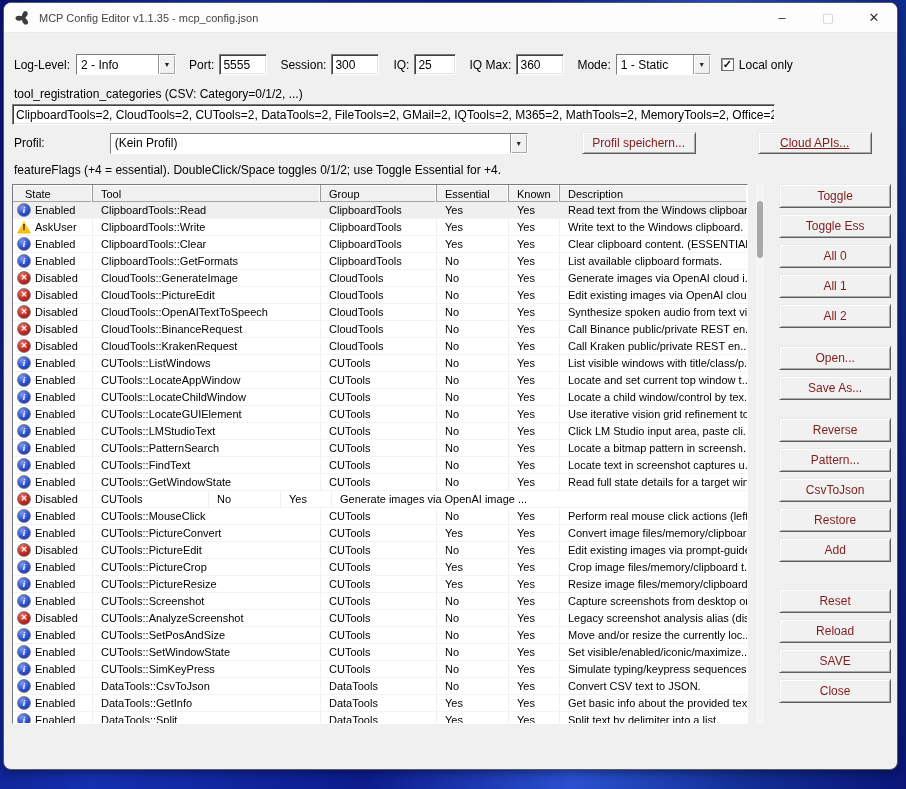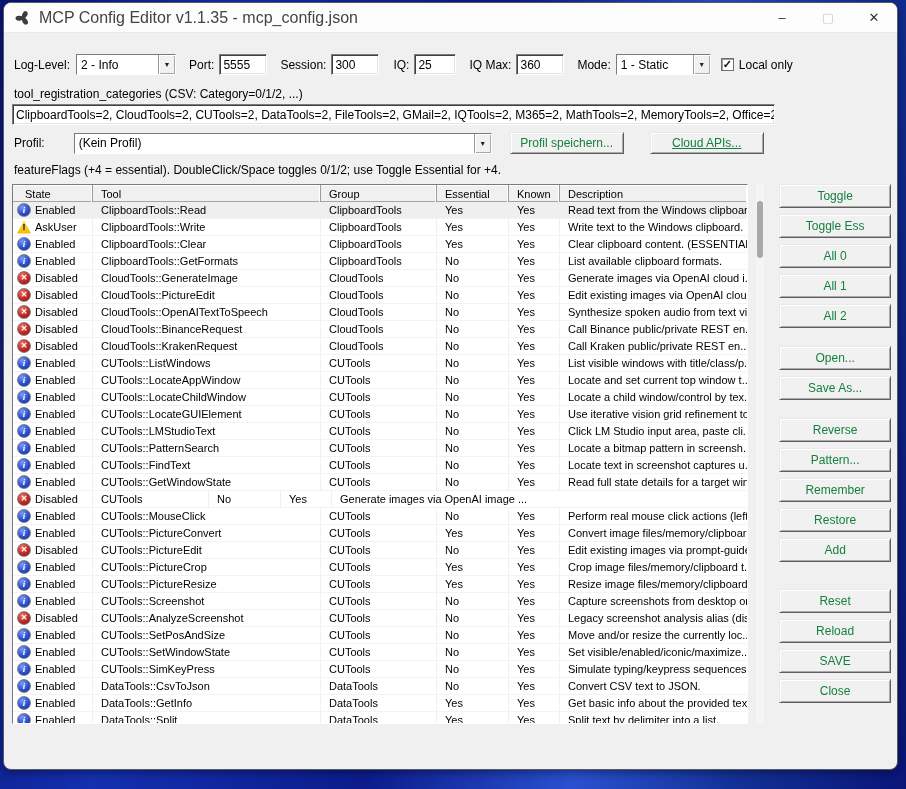--- a/index.html
+++ b/index.html
@@ -10,53 +10,53 @@
     position:relative;
   }
   .window {
     position:absolute; left:3px; top:2px; width:895px; height:768px;
     background:#f0f0f0; border:1px solid #565a66; border-radius:8px;
     overflow:hidden; box-shadow:0 2px 10px rgba(0,0,0,.45);
   }
   
   .titlebar { height:30px; background:#fdfdfd; display:flex; align-items:center; border-bottom:1px solid #e9e9e9; }
   .title-icon { width:16px; height:16px; margin:0 8px 0 11px; flex:none; }
-  .title-text { font-size:16px; color:#444; white-space:nowrap; }
+  .title-text { font-size:11px; color:#444; white-space:nowrap; }
   .win-btns { margin-left:auto; display:flex; height:100%; }
   .win-btn { width:46px; height:100%; display:flex; align-items:center; justify-content:center; font-size:13px; color:#333; }
   .win-btn.max { color:#c9c9c9; }
   
   .sunken {
     background:#fff; border:1px solid;
     border-color:#7b7b7b #fff #fff #7b7b7b;
     box-shadow:inset 1px 1px 0 #404040, inset -1px -1px 0 #e3e3e3;
   }
   .btn3d {
     background:#f1f1f1; border:1px solid;
     border-color:#e9e9e9 #5f5f5f #5f5f5f #e9e9e9;
     box-shadow:inset 1px 1px 0 #ffffff, inset -1px -1px 0 #a9a9a9;
-    font-size:12px; color:#15803d; display:flex; align-items:center; justify-content:center;
+    font-size:12px; color:#7f1d1d; display:flex; align-items:center; justify-content:center;
     white-space:nowrap; cursor:default;
   }
   
   .content { position:relative; padding:0 6px; font-size:12px; color:#000; }
   .row-controls { display:flex; align-items:center; margin:21px 0 0 4px; }
   .lbl { white-space:nowrap; }
   .field { height:21px; font-size:12px; padding:0 3px; display:flex; align-items:center; overflow:hidden; white-space:nowrap; }
   .combo { display:flex; align-items:stretch; height:21px; }
   .combo .cval { flex:1; background:#fff; display:flex; align-items:center; padding-left:4px; overflow:hidden; white-space:nowrap; }
   .combo .carrow { width:17px; background:#f1f1f1; border-left:1px solid #9a9a9a;
     box-shadow:inset 1px 1px 0 #fff, inset -1px -1px 0 #a9a9a9;
     display:flex; align-items:center; justify-content:center; font-size:7px; color:#222; }
   .checkbox { width:13px; height:13px; background:#fff; border:1px solid #707070;
     box-shadow:inset 1px 1px 0 #9c9c9c; display:flex; align-items:center; justify-content:center;
     font-size:11px; font-weight:bold; color:#111; line-height:1; }
   .sec-label { margin:12px 0 3px 4px; }
   .wide-input { height:21px; width:763px; margin-left:2px; }
-  .profil-row { display:flex; align-items:center; margin:7px 0 0 4px; }
+  .profil-row { display:flex; align-items:center; margin:7px 0 0 4px;gap:36px; }
   
   .main-area { display:flex; margin-top:7px; }
   .tool-table {
     width:738px; height:540px; margin-left:2px; background:#bef264;
     border:1px solid; border-color:#7b7b7b #fff #fff #7b7b7b;
     box-shadow:inset 1px 1px 0 #404040, inset -1px -1px 0 #e3e3e3;
     overflow:hidden; position:relative; font-size:11px;
   }
   .thead { display:flex; height:17px; background:#f0f0f0; }
   .th {
@@ -424,21 +424,21 @@
       <div class="side-col" id="sidecol">
           <div class="btn3d">Toggle</div>
           <div class="btn3d">Toggle Ess</div>
           <div class="btn3d">All 0</div>
           <div class="btn3d">All 1</div>
           <div class="btn3d">All 2</div>
           <div class="btn3d grp-gap-18">Open...</div>
           <div class="btn3d">Save As...</div>
           <div class="btn3d grp-gap-18">Reverse</div>
           <div class="btn3d">Pattern...</div>
-          <div class="btn3d">Remember</div>
+          <div class="btn3d">CsvToJson</div>
           <div class="btn3d">Restore</div>
           <div class="btn3d">Add</div>
           <div class="btn3d grp-gap-27">Reset</div>
           <div class="btn3d">Reload</div>
           <div class="btn3d">SAVE</div>
           <div class="btn3d">Close</div>
         </div>
     </div>
 
 

